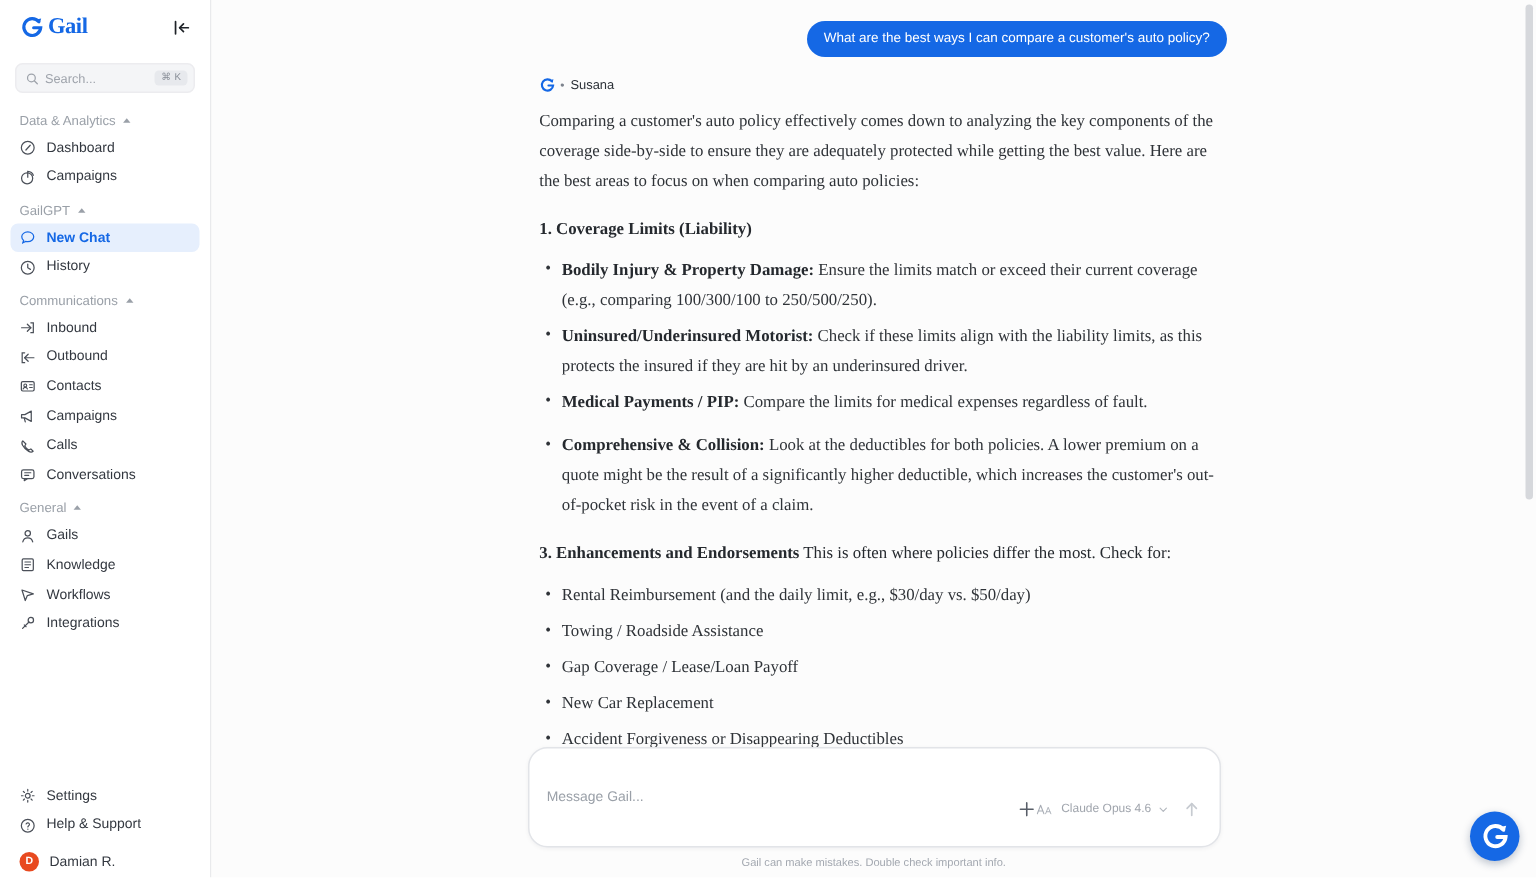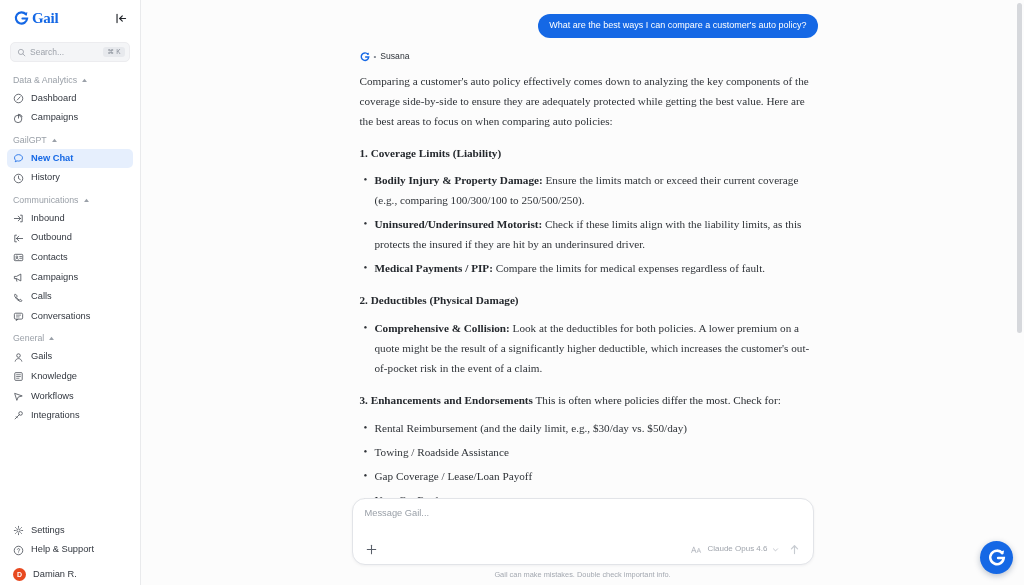--- a/index.html
+++ b/index.html
@@ -123,21 +123,21 @@
   .composer-wrap {
     position: absolute; left: 0; right: 0; bottom: 0;
     padding: 0 0 7px 0;
     background: linear-gradient(to bottom, rgba(252,252,252,0) 0%, #fcfcfc 18%, #fcfcfc 100%);
   }
   .composer {
     width: 462px; margin: 0 auto;
     background: #ffffff; border: 1px solid #e2e4e8;
     border-radius: 13px; box-shadow: 0 1px 3px rgba(16,24,40,.05);
     padding: 10px 12px 8px 12px;
-    display: flex; flex-direction: column; min-height: 67px;
+    display: flex; min-height: 67px; align-items: center;
   }
   .composer-ph { font-size: 9.3px; color: #9aa0a8; line-height: 1; flex: 1; }
   .composer-bar { display: flex; align-items: center; justify-content: space-between; margin-top: 14px; }
   .plus-btn {
     width: 13px; height: 13px; color: #585e68; cursor: pointer;
     display: flex; align-items: center; justify-content: center;
   }
   .composer-right { display: flex; align-items: center; gap: 5px; }
   .model-pick { display: flex; align-items: center; gap: 4px; cursor: pointer; }
   .aa-ico { width: 11px; height: 9px; color: #a8adb5; }
@@ -394,21 +394,20 @@
         <div class="msg">
           <p>Comparing a customer's auto policy effectively comes down to analyzing the key components of the coverage side-by-side to ensure they are adequately protected while getting the best value. Here are the best areas to focus on when comparing auto policies:</p>
 
           <h4>1. Coverage Limits (Liability)</h4>
           <ul>
             <li><b>Bodily Injury &amp; Property Damage:</b><span> Ensure the limits match or exceed their current coverage (e.g., comparing 100/300/100 to 250/500/250).</span></li>
             <li><b>Uninsured/Underinsured Motorist:</b><span> Check if these limits align with the liability limits, as this protects the insured if they are hit by an underinsured driver.</span></li>
             <li><b>Medical Payments / PIP:</b><span> Compare the limits for medical expenses regardless of fault.</span></li>
           </ul>
 
-          <h4>2. Deductibles (Physical Damage)</h4>
           <ul>
             <li><b>Comprehensive &amp; Collision:</b><span> Look at the deductibles for both policies. A lower premium on a quote might be the result of a significantly higher deductible, which increases the customer's out-of-pocket risk in the event of a claim.</span></li>
           </ul>
 
           <h4><span>3. Enhancements and Endorsements</span><span class="reg"> This is often where policies differ the most. Check for:</span></h4>
           <ul>
             <li>Rental Reimbursement (and the daily limit, e.g., $30/day vs. $50/day)</li>
             <li>Towing / Roadside Assistance</li>
             <li>Gap Coverage / Lease/Loan Payoff</li>
             <li>New Car Replacement</li>

